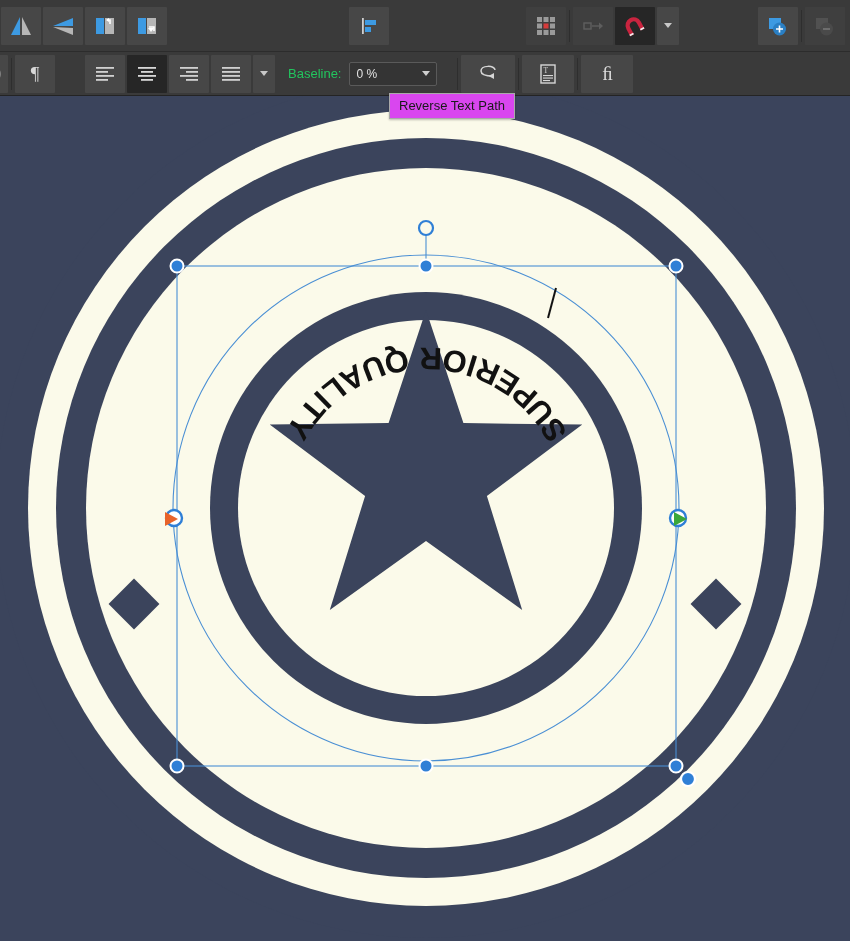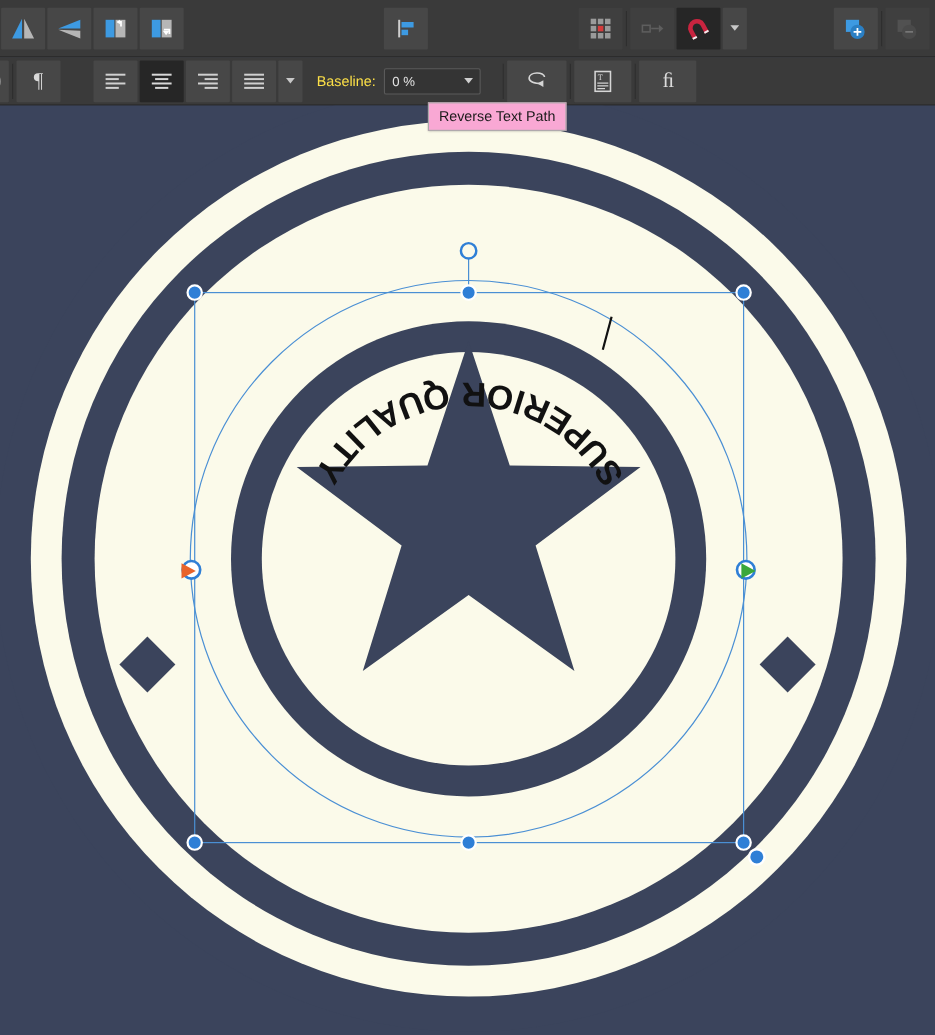--- a/index.html
+++ b/index.html
@@ -44,21 +44,21 @@
   .divline{width:1px;height:32px;background:#2e2e2e;margin:0 2px;}
 
   .caret{
     width:0;height:0;
     border-left:4px solid transparent;border-right:4px solid transparent;
     border-top:5px solid #c8c8c8;
   }
 
   
   .lbl{
-    color:#fde047;font-size:13px;
+    color:#22c55e;font-size:13px;
     padding:0 8px 0 12px;white-space:nowrap;
   }
   .combo{
     width:88px;height:24px;
     background:#343434;
     border:1px solid #5a5a5a;
     border-radius:2px;
     display:flex;align-items:center;
     color:#e2e2e2;font-size:12px;
     padding:0 6px;
@@ -76,21 +76,21 @@
     width:850px;height:845px;
     background:#3b445c;
     overflow:hidden;
   }
   .canvas svg{display:block;}
 
   
   .tooltip{
     position:absolute;
     left:389px;top:93px;
-    background:#f9a8d4;
+    background:#d946ef;
     border:1px solid #a9a9a9;
     color:#1a1a1a;
     font-size:13px;
     padding:4px 9px 5px 9px;
     white-space:nowrap;
     z-index:50;
     box-shadow:0 1px 2px rgba(0,0,0,.25);
   }
 </style>
 </head>

